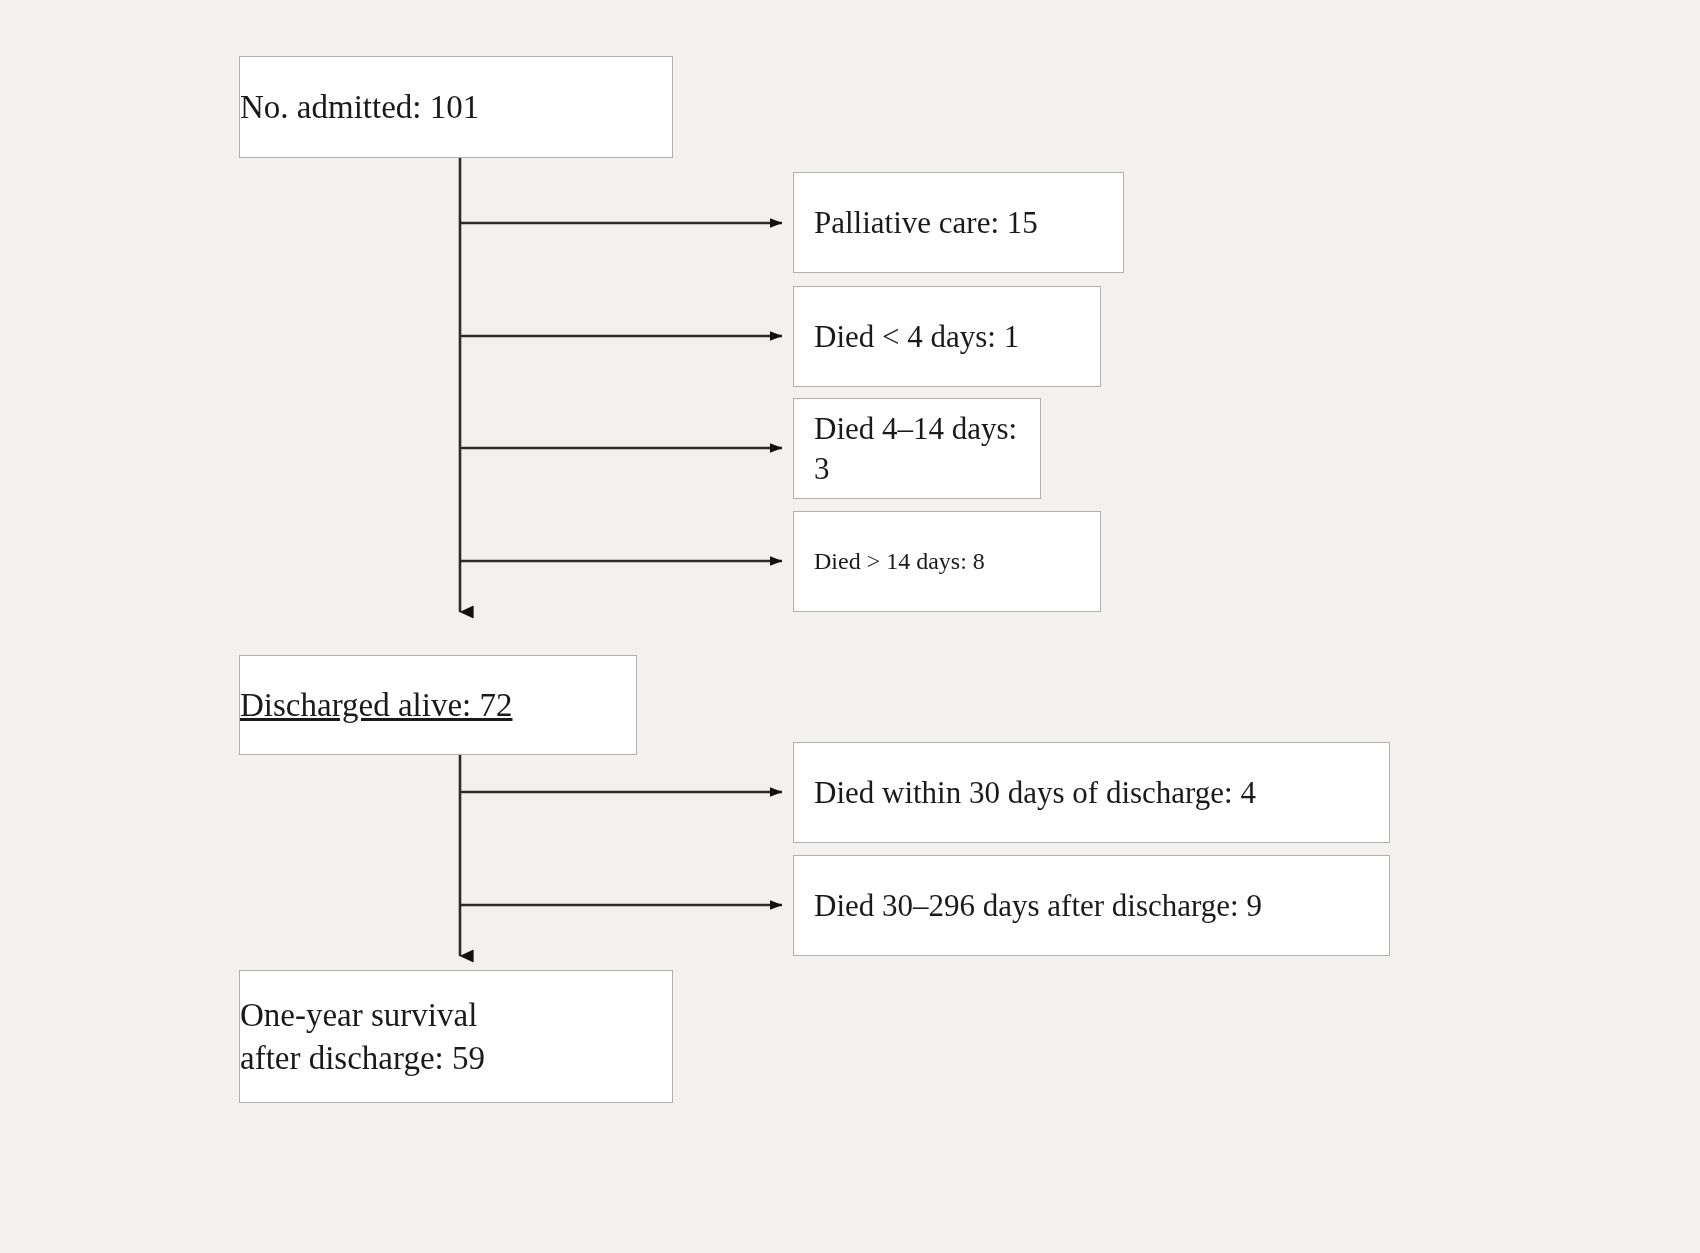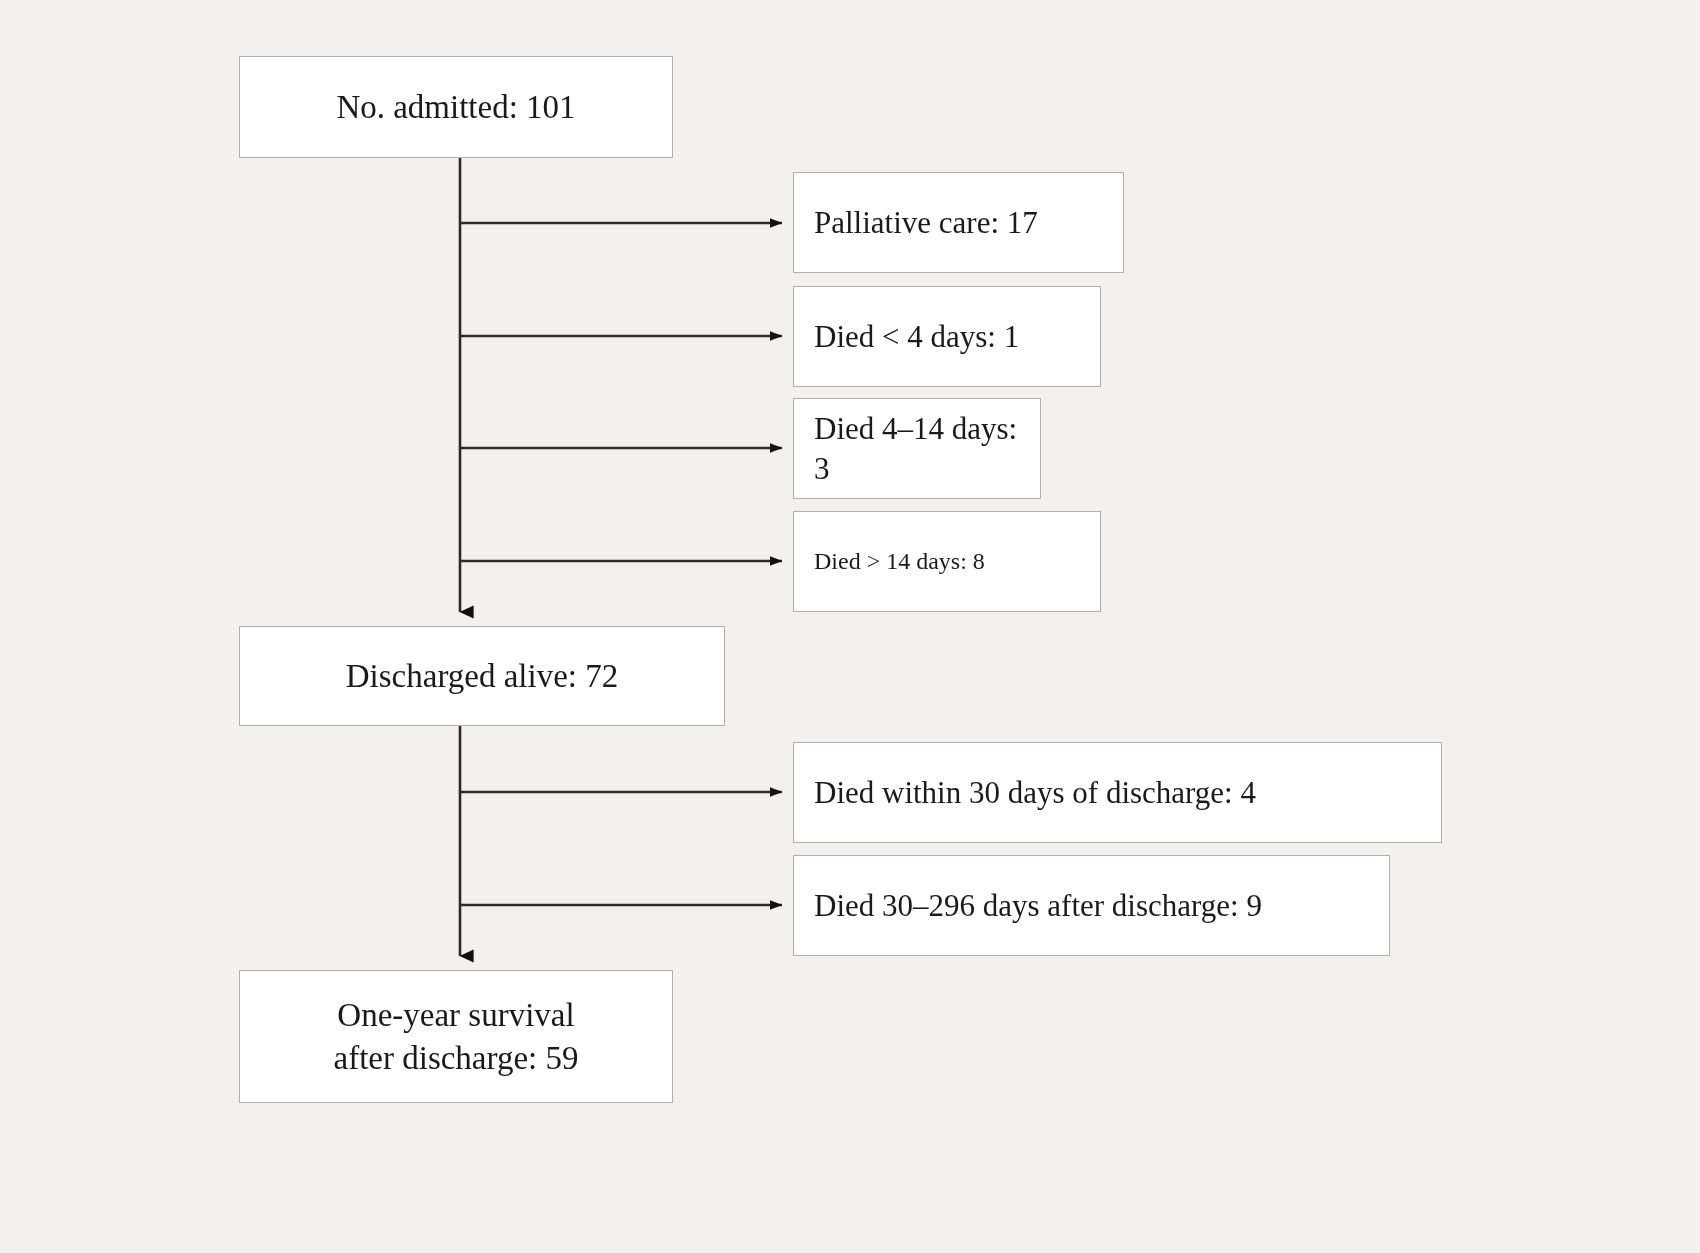--- a/index.html
+++ b/index.html
@@ -41,39 +41,40 @@
     align-items: center;
     line-height: 1.28;
   }
   .node-label {
     display: block;
     width: 100%;
     white-space: pre-line;
   }
 
   .node.center .node-label {
-    text-align: center;
+    text-align: left;
   }
   .node.left {
     padding-left: 20px;
   }
   .node.left .node-label {
     text-align: left;
   }
 
   
   #node-admitted {
     left: 239px; top: 56px;
     width: 434px; height: 102px;
     font-size: 33px;
   }
   #node-discharged {
-    left: 239px; top: 626px;
-    width: 486px; height: 100px;
+    left: 239px; top: 655px;
+    width: 398px; height: 100px;
     font-size: 33px;
+    text-decoration: underline;
   }
   #node-survival {
     left: 239px; top: 970px;
     width: 434px; height: 133px;
     font-size: 33px;
   }
 
   
   #node-palliative {
     left: 793px; top: 172px;
@@ -90,21 +91,21 @@
     width: 248px; height: 101px;
     font-size: 31px;
   }
   #node-died-gt14 {
     left: 793px; top: 511px;
     width: 308px; height: 101px;
     font-size: 24px;
   }
   #node-died-30 {
     left: 793px; top: 742px;
-    width: 649px; height: 101px;
+    width: 597px; height: 101px;
     font-size: 31px;
   }
   #node-died-30-365 {
     left: 793px; top: 855px;
     width: 597px; height: 101px;
     font-size: 31px;
   }
 </style>
 </head>
 <body>
@@ -139,21 +140,21 @@
 
       <path d="M 460 905 L 782 905" marker-end="url(#arrowRight)"></path>
     </g>
   </svg>
 
   <div class="node center" id="node-admitted">
     <span class="node-label">No. admitted: 101</span>
   </div>
 
   <div class="node left" id="node-palliative">
-    <span class="node-label">Palliative care: 17</span>
+    <span class="node-label">Palliative care: 15</span>
   </div>
 
   <div class="node left" id="node-died-lt4">
     <span class="node-label">Died &lt; 4 days: 1</span>
   </div>
 
   <div class="node left" id="node-died-4-14">
     <span class="node-label">Died 4–14 days: 3</span>
   </div>
 

